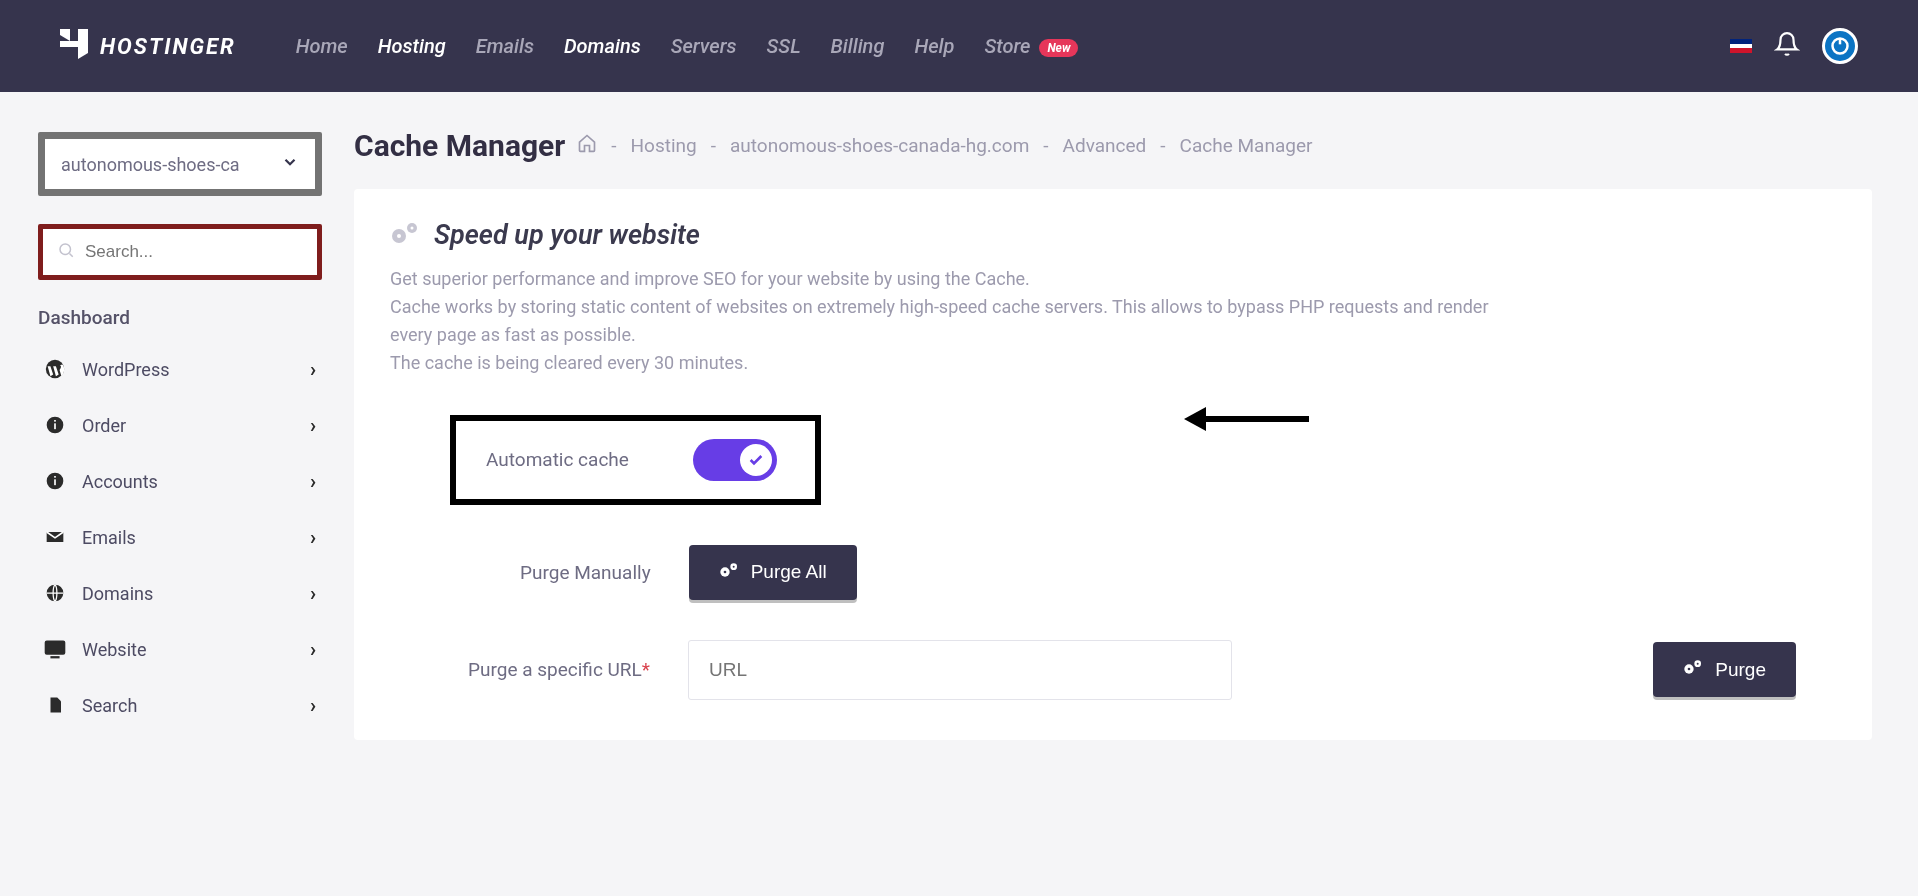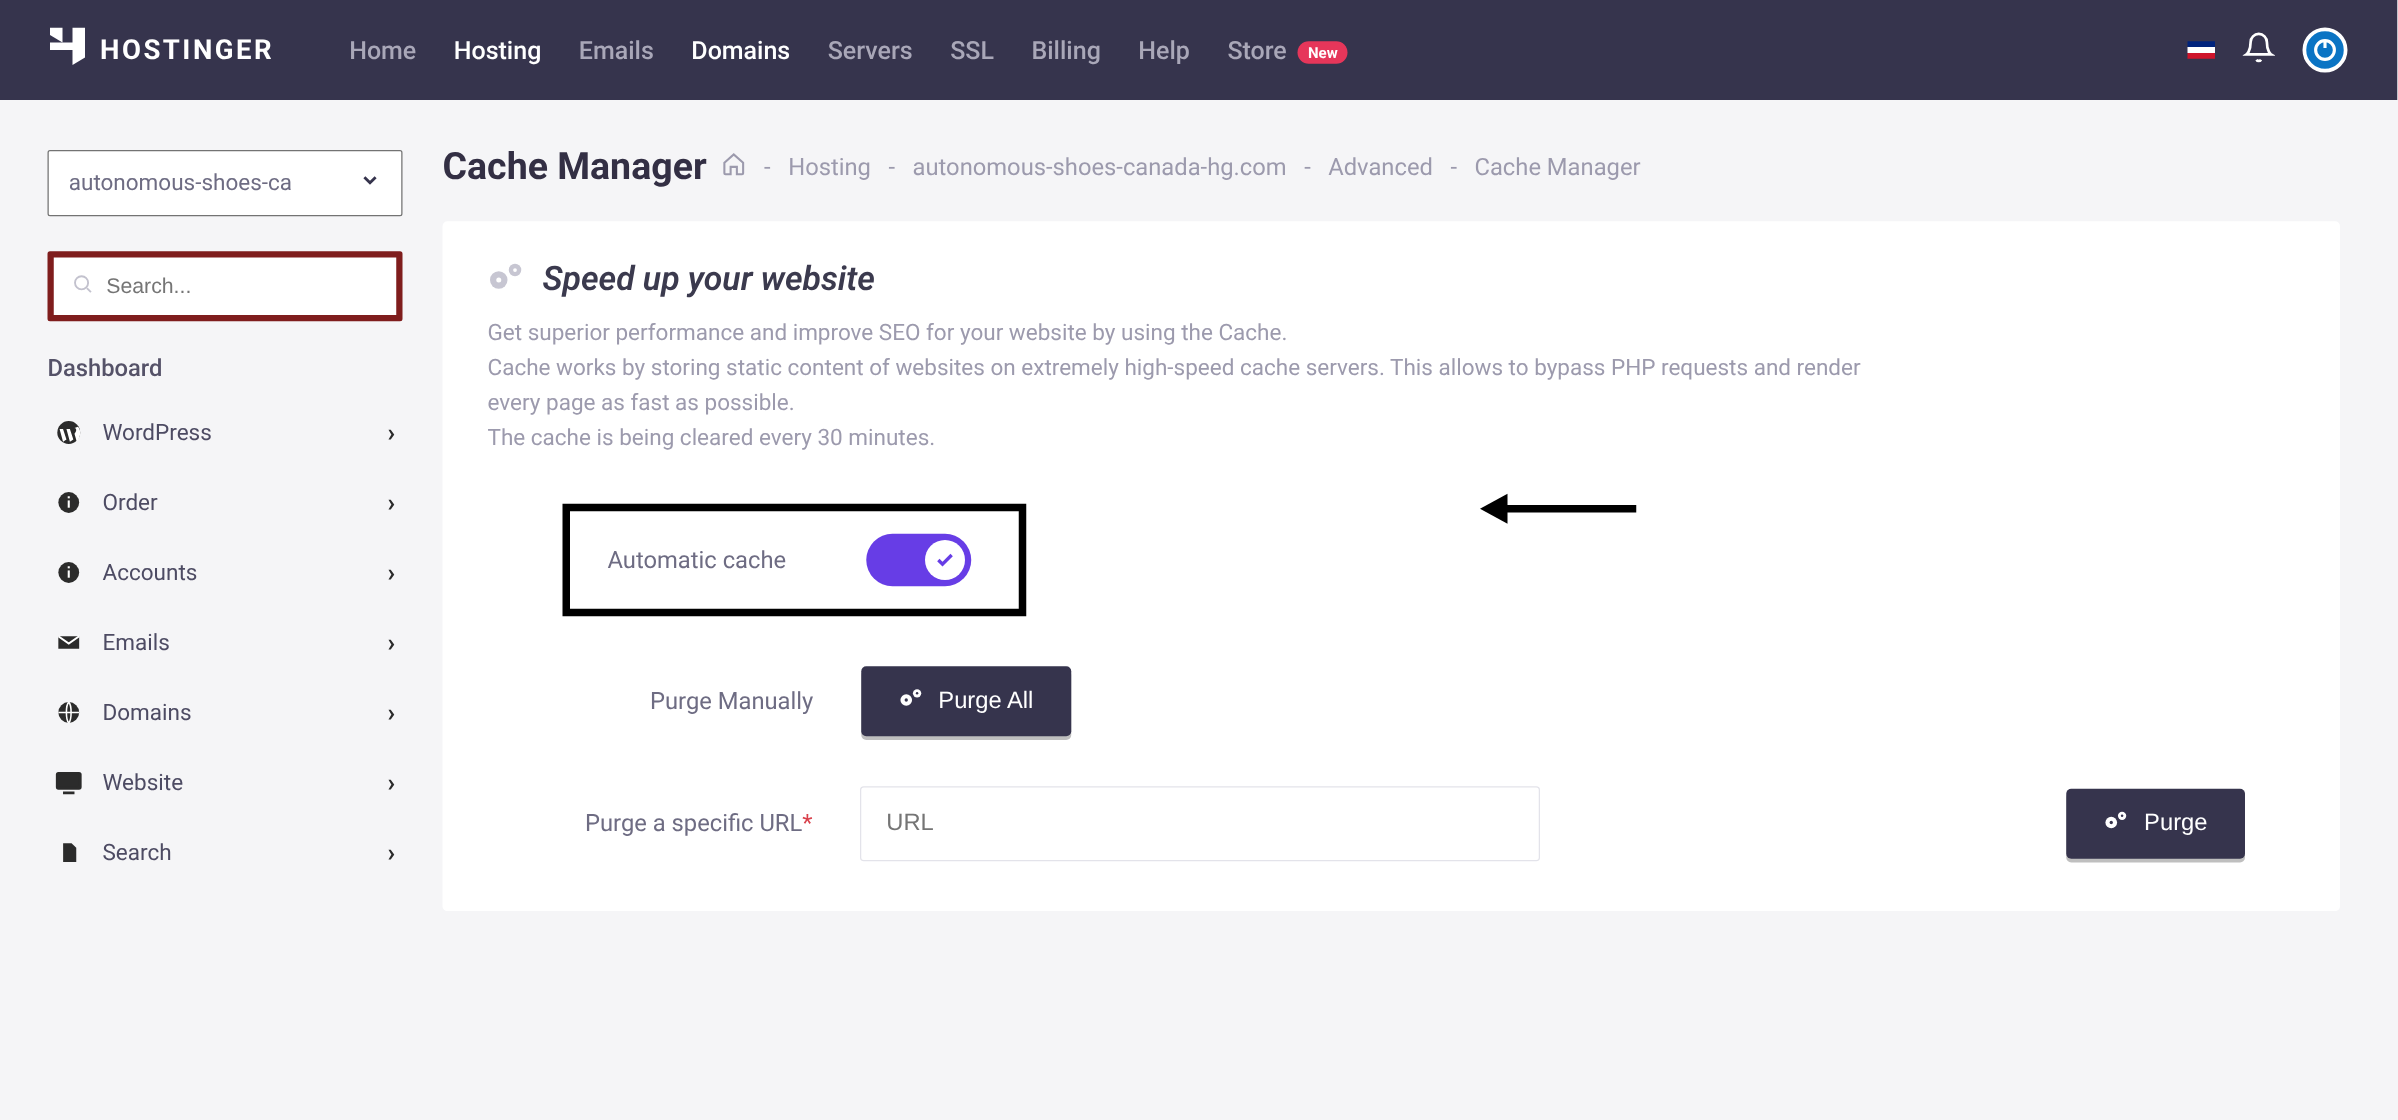--- a/index.html
+++ b/index.html
@@ -1,34 +1,34 @@
 <!DOCTYPE html>
 <html><head>
 <meta charset="utf-8">
 <style>
 * { margin:0; padding:0; box-sizing:border-box; }
 body { font-family:-apple-system,BlinkMacSystemFont,"Segoe UI",Roboto,sans-serif; background:#f5f5f7; color:#36344d; width:1918px; }
 
 
-.topbar { background:#36344d; height:80px; display:flex; align-items:center; padding:0 40px; }
+.topbar { background:#36344d; height:92px; display:flex; align-items:center; padding:0 60px;font-style:italic; }
 .logo { display:flex; align-items:center; gap:12px; color:#fff; font-weight:700; letter-spacing:2px; font-size:22px; }
 .logo-mark{display:inline-block;}
 .nav { display:flex; gap:30px; margin-left:60px; }
 .nav a { color:#a9a7b8; text-decoration:none; font-size:20px; font-weight:500; }
 .nav a.active { color:#fff; }
 .badge-new { background:#e6365a; color:#fff; font-size:12px; font-weight:700; padding:2px 8px; border-radius:10px; margin-left:4px; vertical-align:middle; }
 .topbar-right { margin-left:auto; display:flex; align-items:center; gap:22px; }
 .flag { width:22px; height:14px; background:linear-gradient(#00237c 0 33%, #fff 33% 66%, #cf142b 66% 100%); display:inline-block; }
 .bell-icon { color:#fff; }
 .avatar { width:36px; height:36px; border-radius:50%; background:#0b74c4; display:flex; align-items:center; justify-content:center; color:#fff; border:3px solid #fff; }
 
 
 .layout { display:flex; padding:0 30px; }
 .sidebar { width:300px; padding:40px 8px 0 8px; }
-.domain-select { border:1px solid #737373; background:#fff; padding:14px 16px; display:flex; align-items:center; justify-content:space-between; color:#6e6c83; font-size:18px; border-radius:2px; }
+.domain-select { border:7px solid #737373; background:#fff; padding:14px 16px; display:flex; align-items:center; justify-content:space-between; color:#6e6c83; font-size:18px; border-radius:2px; }
 .search-wrap { margin-top:28px; border:5px solid #7f1d1d; background:#fff; display:flex; align-items:center; gap:10px; padding:12px 14px; border-radius:2px; }
 .search-wrap input { border:none; outline:none; font-size:17px; color:#8a8a9e; width:100%; background:transparent; }
 .side-heading { margin-top:26px; font-size:19px; color:#555268; font-weight:500; margin-bottom:12px; }
 .side-item { display:flex; align-items:center; justify-content:space-between; padding:16px 6px; font-size:18px; color:#4d4b63; cursor:pointer; }
 .side-item .lead { display:flex; align-items:center; gap:16px; }
 .side-icon { width:22px; height:22px; display:inline-flex; align-items:center; justify-content:center; color:#2b2b2b; }
 .chev { font-size:20px; color:#2b2b2b; font-weight:700; }
 
 
 .main { flex:1; padding:36px 16px 0 24px; }

